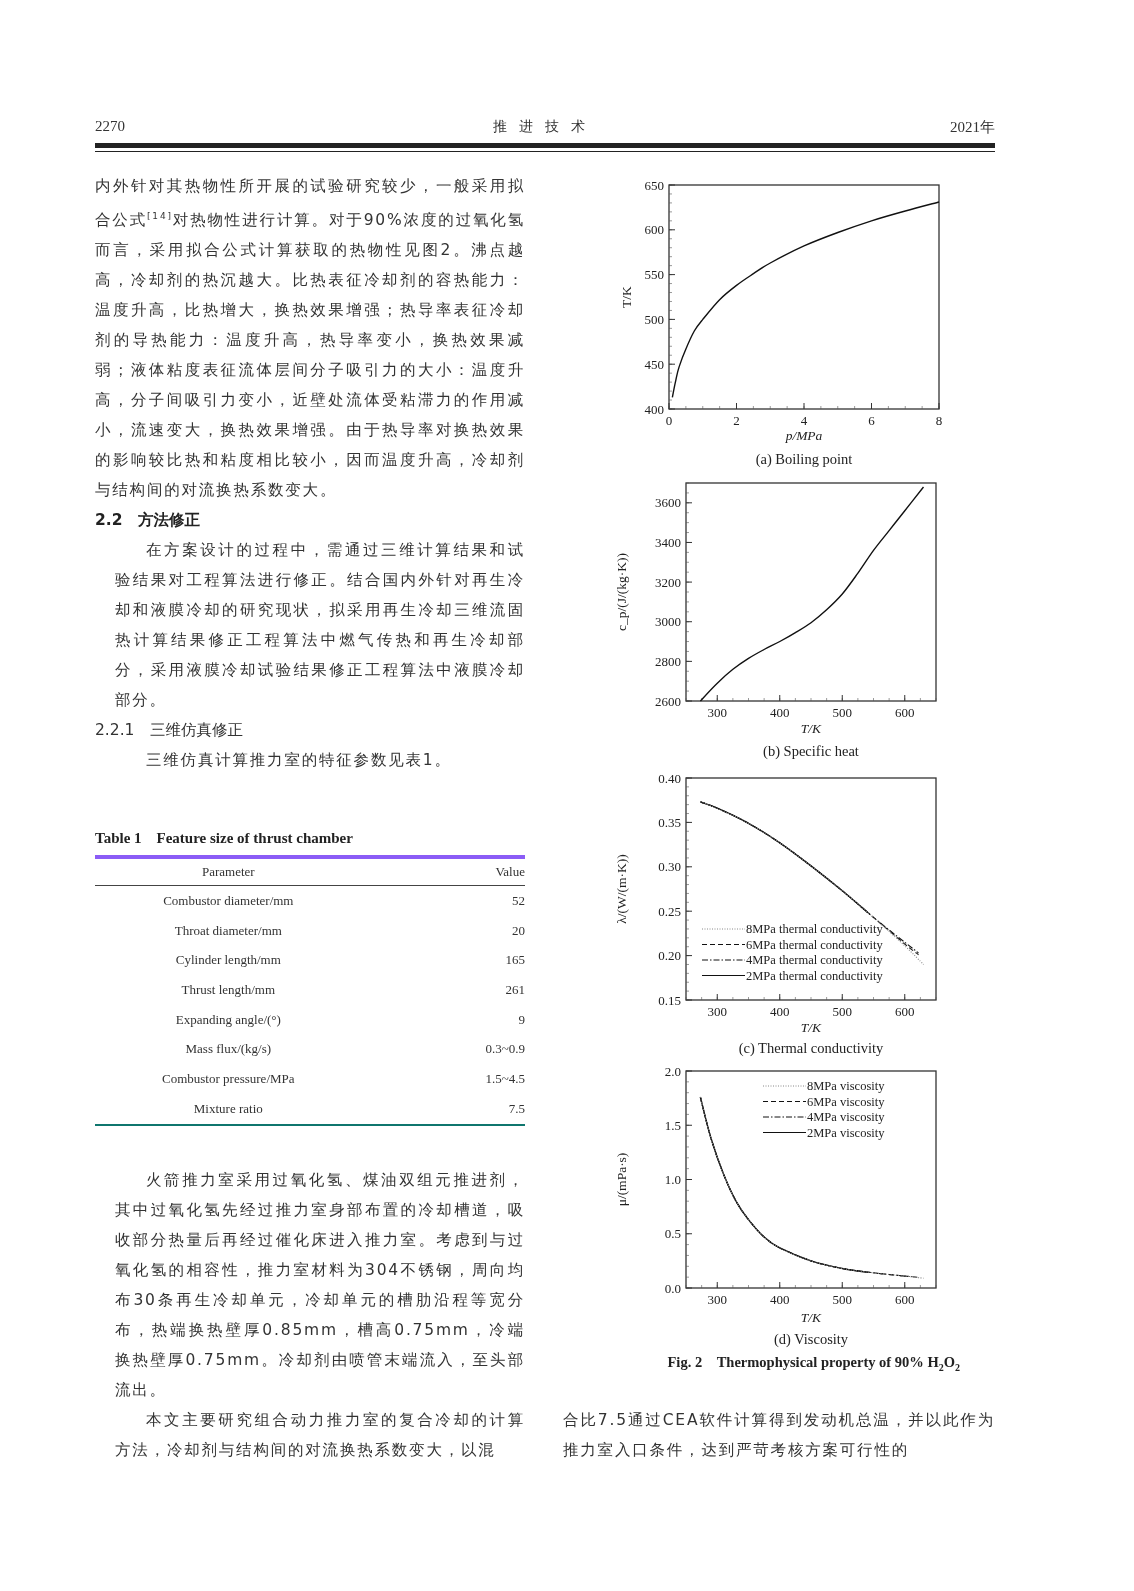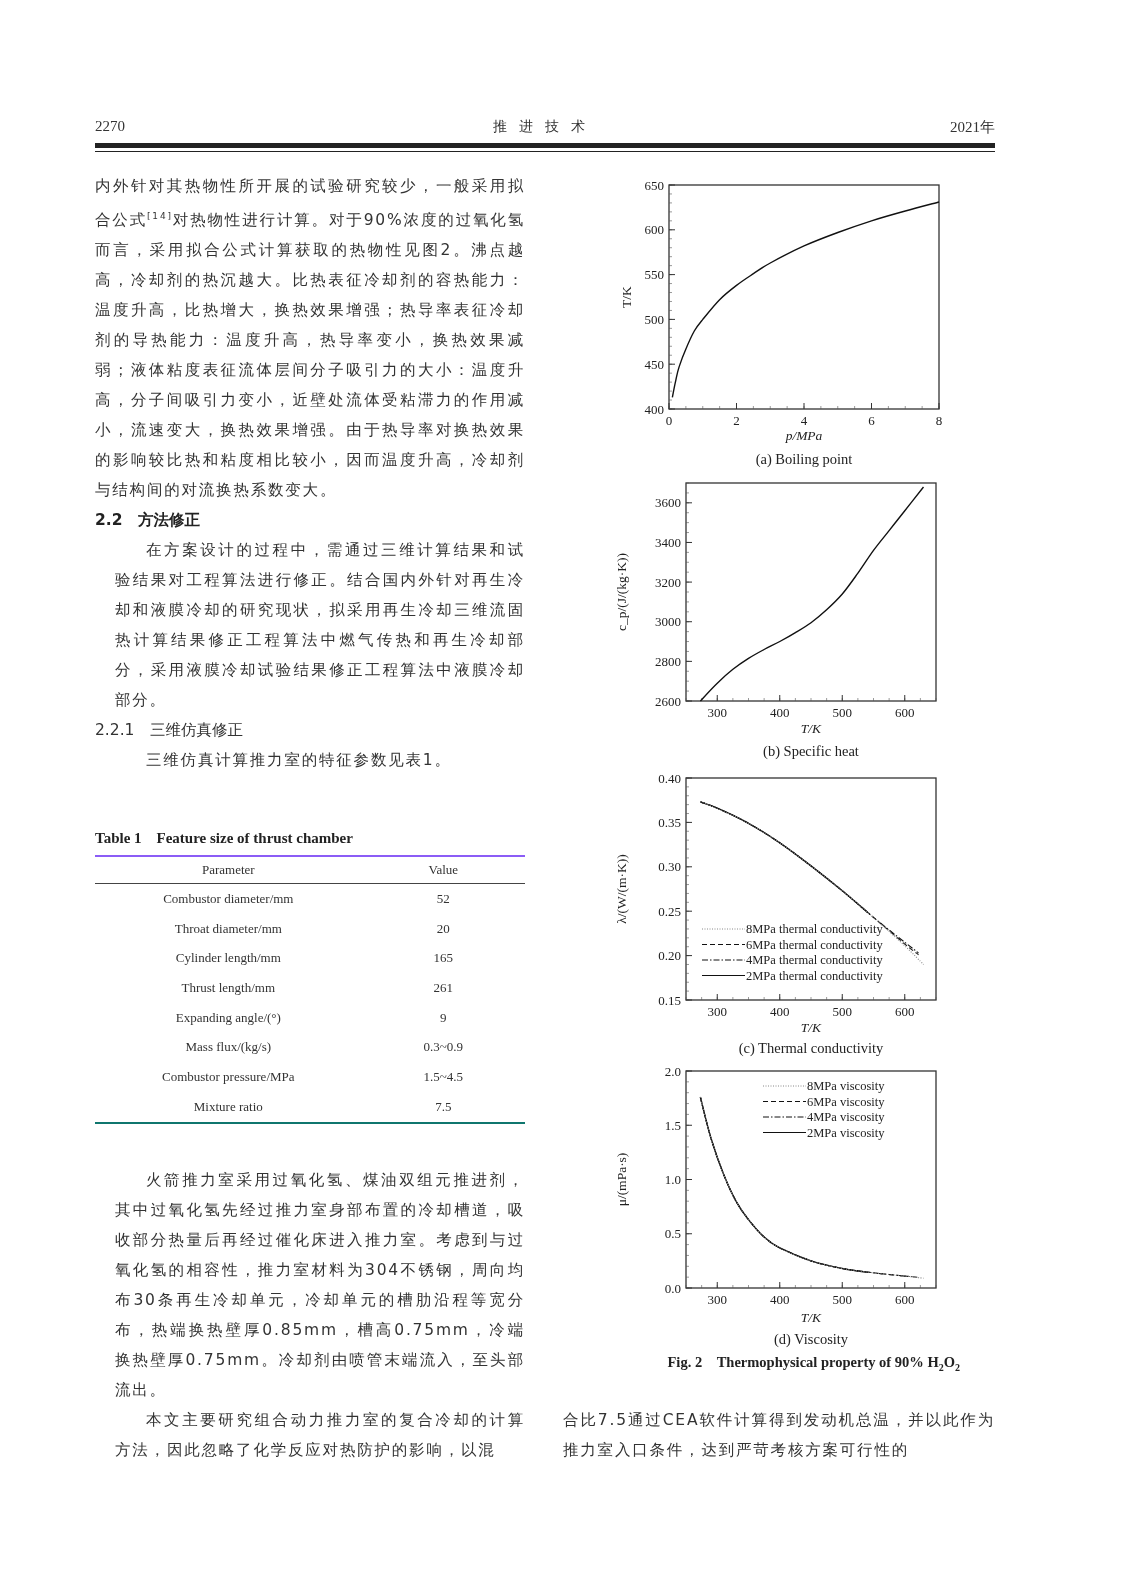--- a/index.html
+++ b/index.html
@@ -15,25 +15,25 @@
 
   .col-left { left: 95px; width: 430px; }
   .para { font-family: "DejaVu Sans", sans-serif; font-size: 15.5px; line-height: 30px; color: #333; text-align: justify; text-align-last: left; letter-spacing: 1.8px; margin: 0; }
   .indent { text-indent: 2em; margin-left: 20px; }
   .sup { font-size: 9px; vertical-align: super; }
   .heading { font-family: "DejaVu Sans", sans-serif; font-size: 15.5px; font-weight: bold; line-height: 30px; color: #222; }
   .subheading { font-family: "DejaVu Sans", sans-serif; font-size: 15.5px; line-height: 30px; color: #333; }
 
   .table-title { top: 829px; left: 95px; width: 430px; text-align: left; font-family: "Liberation Serif", serif; font-weight: bold; font-size: 15px; color: #222; }
   table.t1 { position: absolute; top: 855px; left: 95px; width: 430px; border-collapse: collapse; font-family: "Liberation Serif", serif; font-size: 13px; color: #333; }
-  table.t1 th { font-weight: normal; padding: 4px 0; border-top: 2px solid #8b5cf6; border-bottom: 1px solid #444; height: 18px; }
+  table.t1 th { font-weight: normal; padding: 4px 0; border-top: 4px solid #8b5cf6; border-bottom: 1px solid #444; height: 18px; }
   table.t1 td { text-align: center; height: 29.7px; padding: 0; }
   table.t1 tr:last-child td { border-bottom: 2px solid #0f766e; }
   table.t1 .c1 { width: 62%; text-align: center; }
-  table.t1 .c2 { width: 38%; text-align: center; }
+  table.t1 .c2 { width: 38%; text-align: right; }
 
   .col-right-text { left: 563px; width: 432px; }
   svg text { font-family: "Liberation Serif", serif; }
   .figcap { top: 1353px; left: 600px; width: 360px; text-align: right; font-family: "Liberation Serif", serif; font-weight: bold; font-size: 14.5px; color: #222; }
 </style>
 </head>
 <body>
 
 <div class="abs header">
   <span class="pg">2270</span>
@@ -90,21 +90,21 @@
       </tr>
       <tr>
         <td class="c1">Mixture ratio</td>
         <td class="c2">7.5</td>
       </tr>
     </tbody>
 </table>
 
 <div class="abs col-left" style="top:1165px;">
   <p class="para indent">火箭推力室采用过氧化氢、煤油双组元推进剂，其中过氧化氢先经过推力室身部布置的冷却槽道，吸收部分热量后再经过催化床进入推力室。考虑到与过氧化氢的相容性，推力室材料为304不锈钢，周向均布30条再生冷却单元，冷却单元的槽肋沿程等宽分布，热端换热壁厚0.85mm，槽高0.75mm，冷端换热壁厚0.75mm。冷却剂由喷管末端流入，至头部流出。</p>
-  <p class="para indent">本文主要研究组合动力推力室的复合冷却的计算方法，因此忽略了化学反应对热防护的影响，以混</p>
+  <p class="para indent">本文主要研究组合动力推力室的复合冷却的计算方法，冷却剂与结构间的对流换热系数变大，以混</p>
 </div>
 
 <svg class="abs" style="left:600px; top:170px;" width="380" height="1180" viewBox="0 0 380 1180">
   <g id="chart0">
       <rect x="69" y="15" width="270" height="224" fill="none" stroke="#333" stroke-width="1.3"></rect>
       <line x1="69" x2="69" y1="239" y2="236" stroke="#555" stroke-width="0.6"></line>
       <line x1="85.875" x2="85.875" y1="239" y2="236" stroke="#555" stroke-width="0.6"></line>
       <line x1="102.75" x2="102.75" y1="239" y2="236" stroke="#555" stroke-width="0.6"></line>
       <line x1="119.625" x2="119.625" y1="239" y2="236" stroke="#555" stroke-width="0.6"></line>
       <line x1="136.5" x2="136.5" y1="239" y2="236" stroke="#555" stroke-width="0.6"></line>

